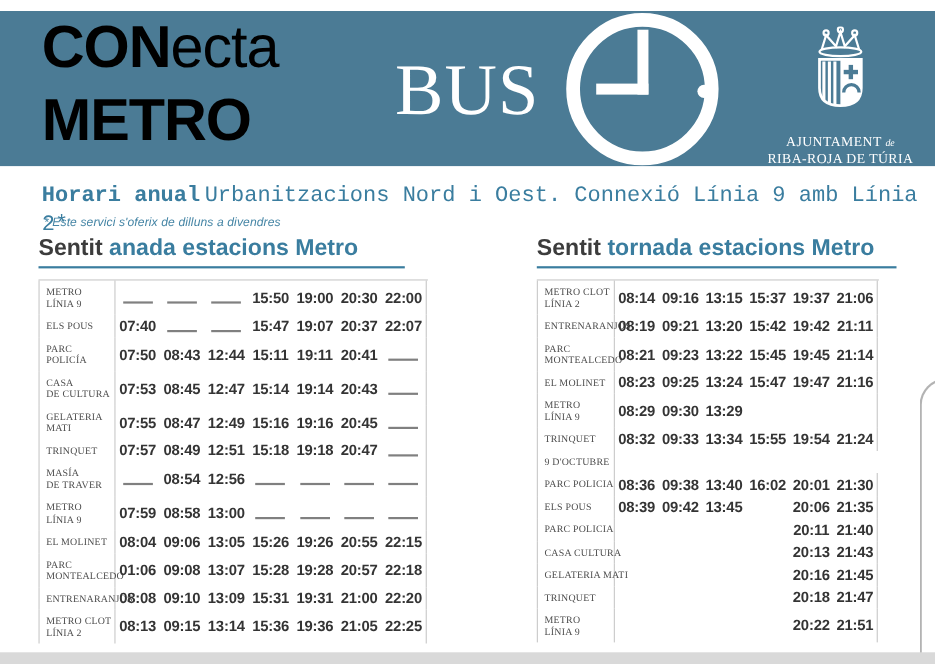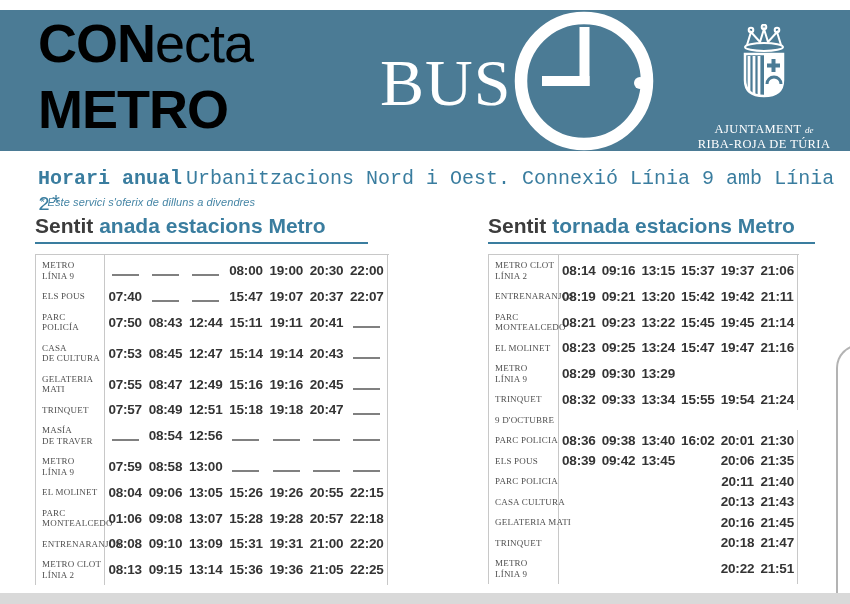--- a/index.html
+++ b/index.html
@@ -16,21 +16,21 @@
   html,body{background:#fff;}
   body{width:850px;height:604px;font-family:"Liberation Sans",sans-serif;}
   .page{position:relative;width:850px;height:604px;overflow:hidden;background:#fff;}
 
   
   .band{position:absolute;left:0;top:10px;width:850px;height:141px;background:var(--band-teal);}
   .brand{position:absolute;left:38px;top:0px;color:#000000;font-size:54px;line-height:66px;letter-spacing:-1px;}
   .brand .b{font-weight:700;}
   .brand .l{font-weight:300;}
   .brand .line2{font-weight:700;}
-  .bus{position:absolute;left:380px;top:40px;color:#fff;font-family:"Liberation Serif",serif;font-size:66px;line-height:1;letter-spacing:1px;}
+  .bus{position:absolute;left:359px;top:40px;color:#fff;font-family:"Liberation Serif",serif;font-size:66px;line-height:1;letter-spacing:1px;}
   .clock{position:absolute;left:508px;top:0;}
   .crest{position:absolute;left:736px;top:14px;}
   .muni{position:absolute;left:688px;top:112px;width:152px;text-align:center;color:#fff;
         font-family:"Liberation Serif",serif;font-size:12.5px;line-height:14px;letter-spacing:.4px;}
   .muni .de{font-style:italic;font-size:9px;letter-spacing:0;}
 
   
   .title{position:absolute;left:38px;top:166px;font-size:20px;line-height:26px;color:var(--title-teal);font-family:Liberation Mono, monospace;}
   .title .tb{font-weight:700;margin-right:4px;}
   .footnote{position:absolute;left:40px;top:196px;font-size:11px;font-style:italic;color:#4585a5;letter-spacing:.1px;}
@@ -133,21 +133,21 @@
             <div class="times">
               <span class="cell">
                 <i class="blank-line"></i>
               </span>
               <span class="cell">
                 <i class="blank-line"></i>
               </span>
               <span class="cell">
                 <i class="blank-line"></i>
               </span>
-              <span class="cell">08:00</span>
+              <span class="cell">15:50</span>
               <span class="cell">19:00</span>
               <span class="cell">20:30</span>
               <span class="cell">22:00</span>
             </div>
           </div>
           <div class="t-row">
             <div class="station">
               <span>ELS POUS</span>
             </div>
             <div class="times">

